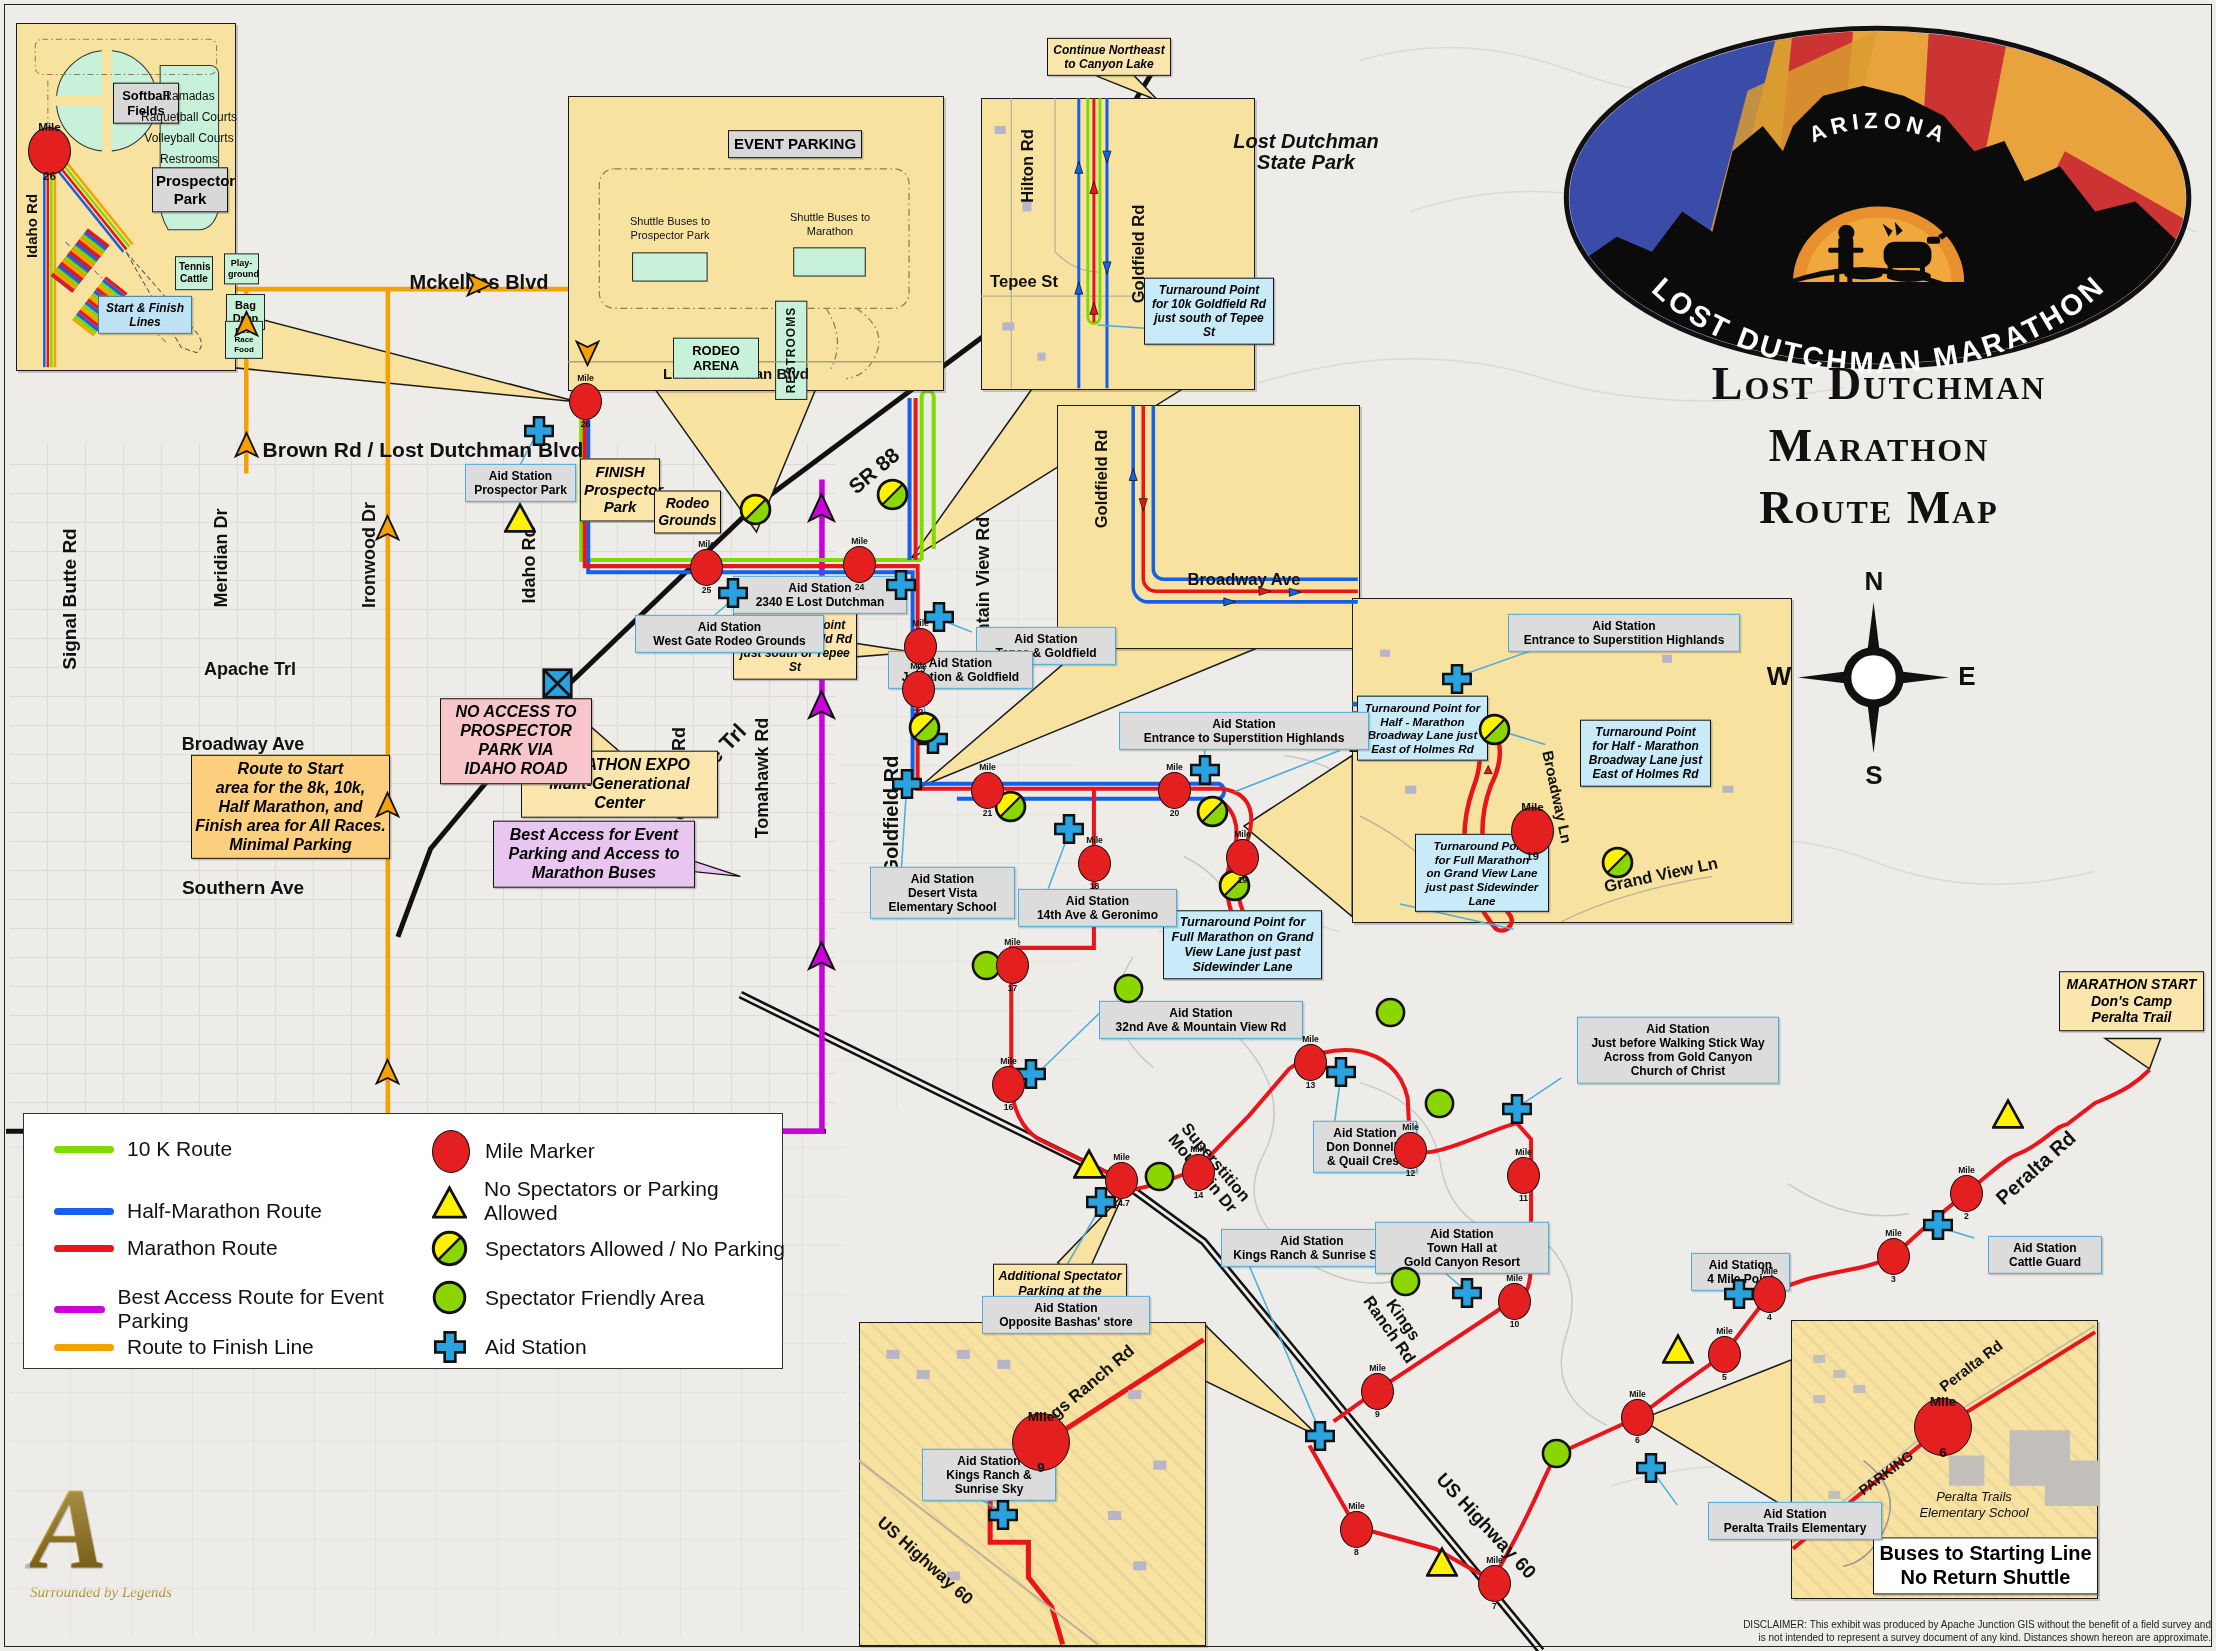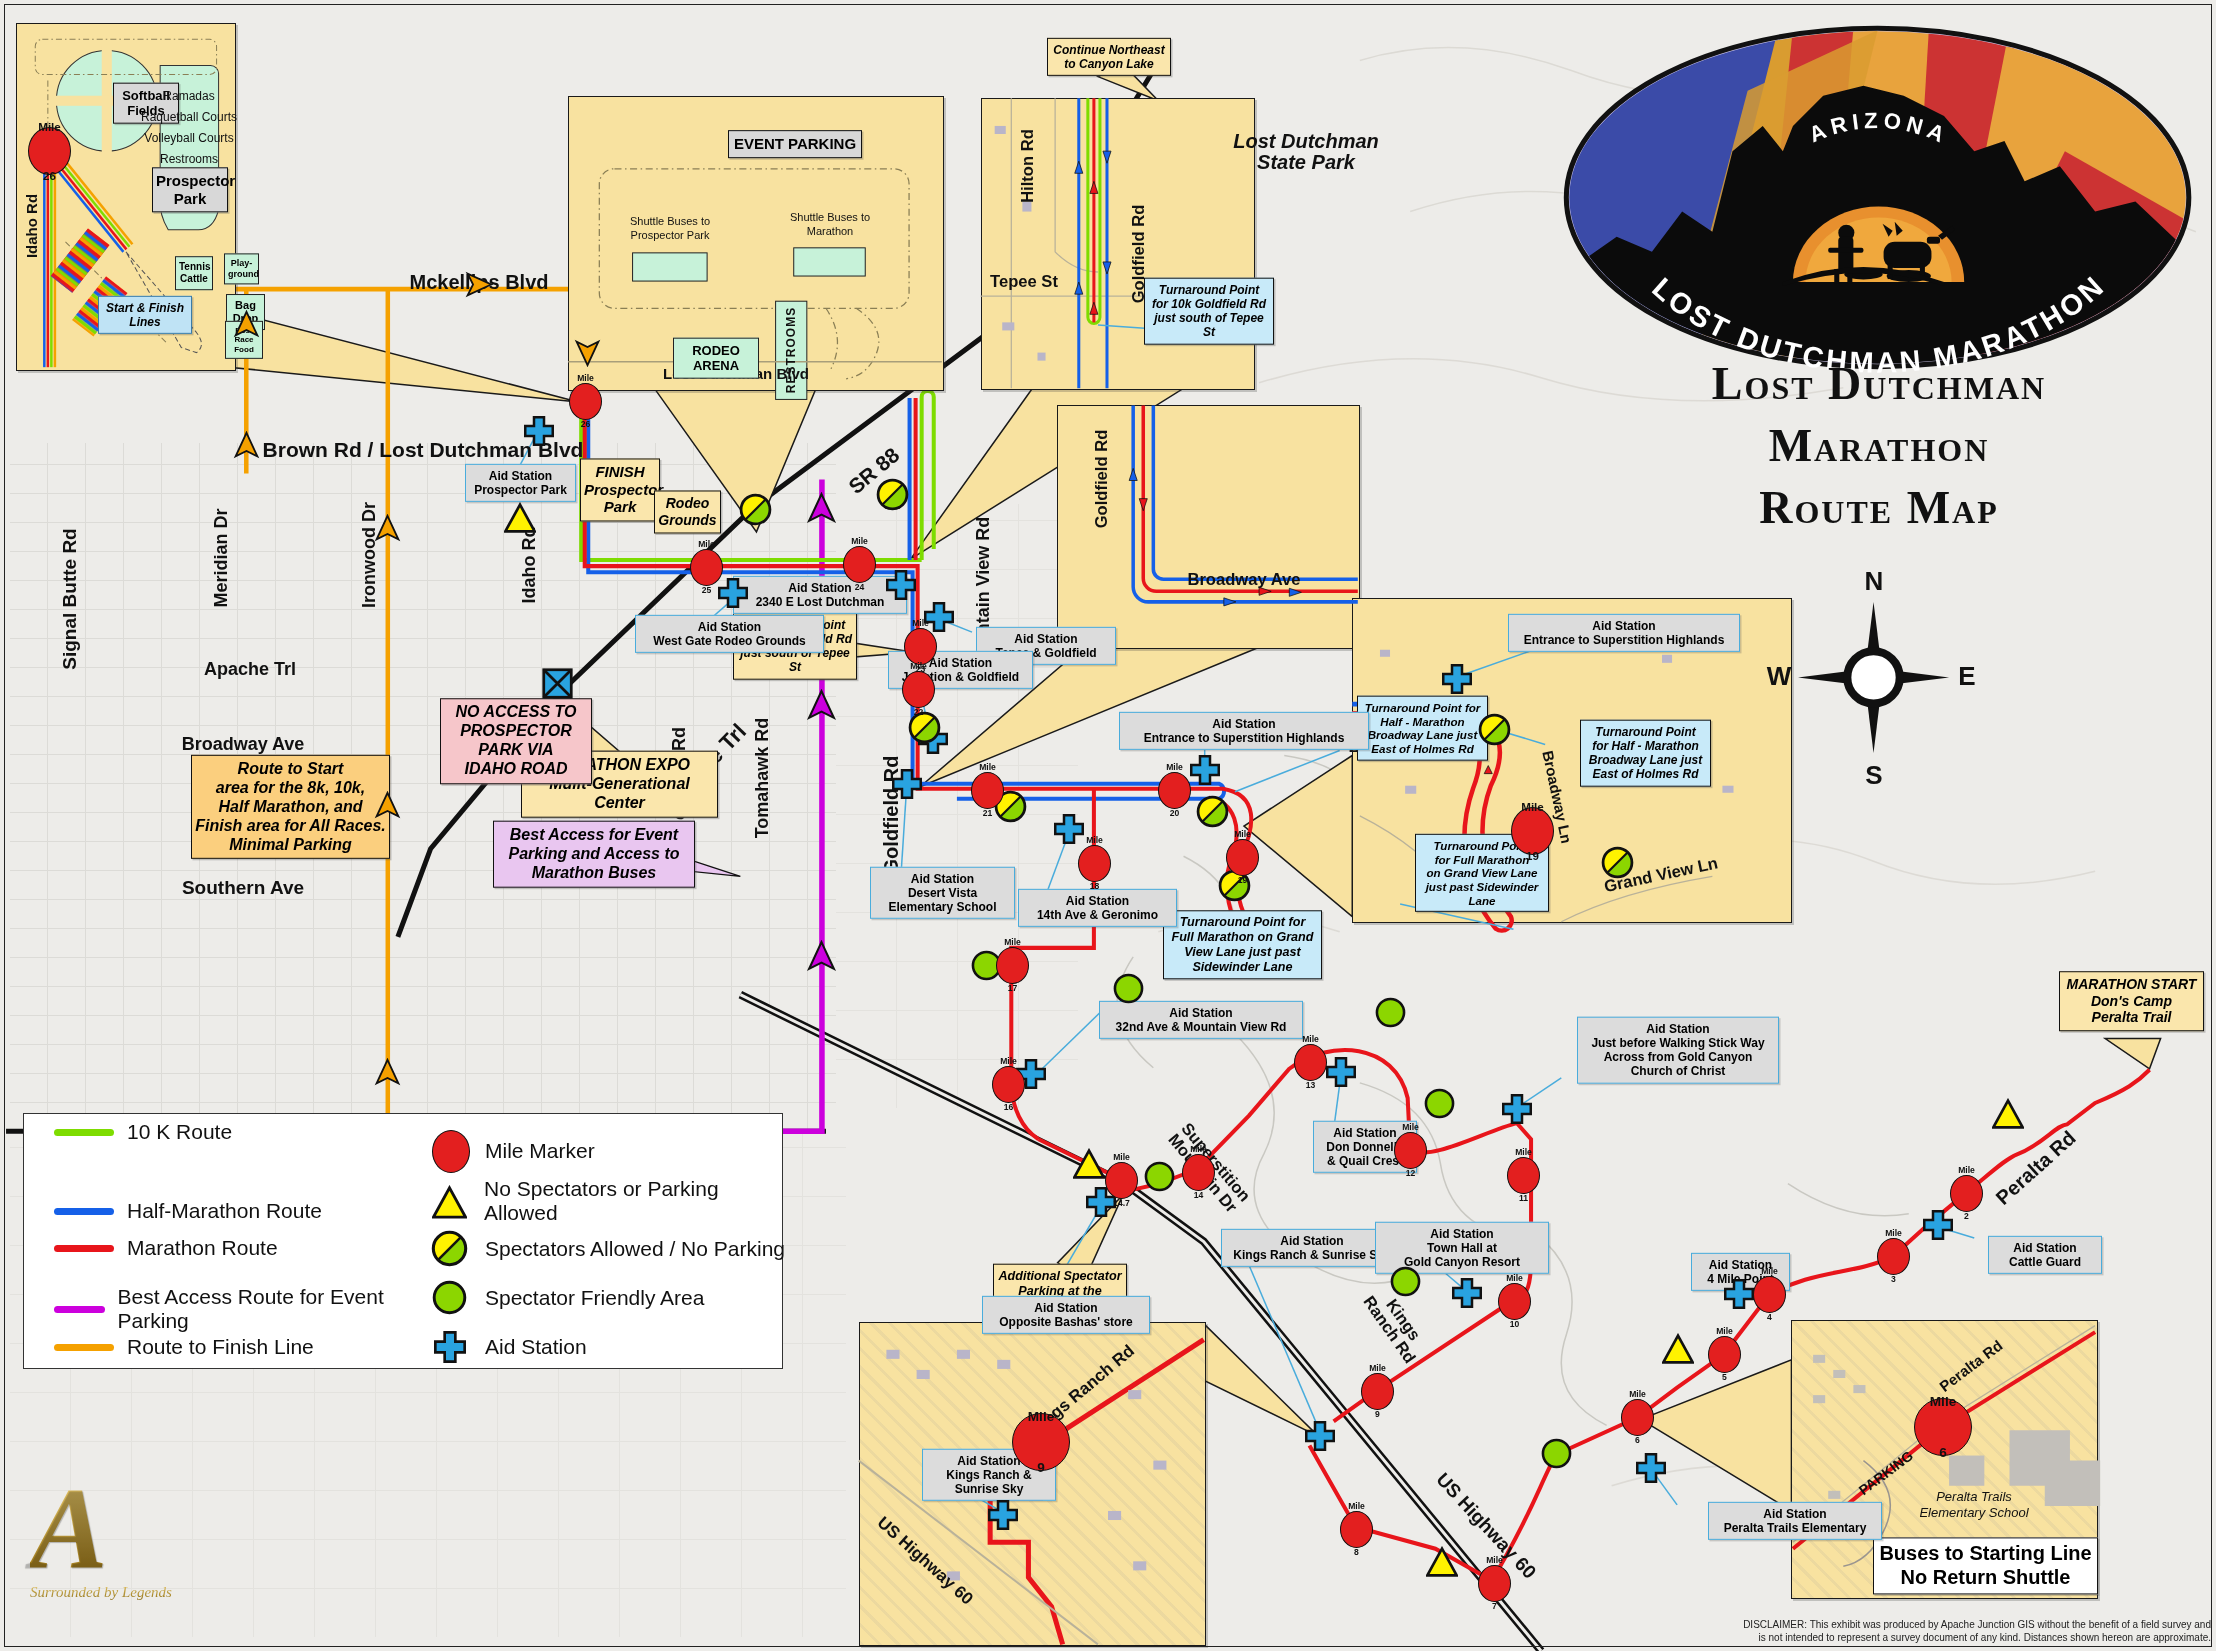--- a/index.html
+++ b/index.html
@@ -393,21 +393,21 @@
         <textPath id="logo-arc-top" href="#arcTop" startOffset="50%" text-anchor="middle">ARIZONA</textPath>
       </text>
       <text font-size="58" font-weight="bold" fill="#fff" letter-spacing="6" font-family="Liberation Sans,sans-serif">
         <textPath id="logo-arc-bottom" href="#arcBot" startOffset="50%" text-anchor="middle">LOST DUTCHMAN MARATHON</textPath>
       </text>
     </g>
   </svg>
 
   <div id="legend">
     <div id="legend-routes">
-        <div class="lrow" style="left: 30px; top: 6px; width: 353px; text-align: right;">
+        <div class="lrow" style="left: 30px; top: 23px; width: 353px; text-align: right;">
           <span class="lswatch" style="background: rgb(126, 220, 0);"></span>
           <span>10 K Route</span>
         </div>
         <div class="lrow" style="left: 30px; top: 85px; width: 353px;">
           <span class="lswatch" style="background: rgb(21, 96, 232);"></span>
           <span>Half-Marathon Route</span>
         </div>
         <div class="lrow" style="left: 30px; top: 122px; width: 353px;">
           <span class="lswatch" style="background: rgb(232, 21, 27);"></span>
           <span>Marathon Route</span>

